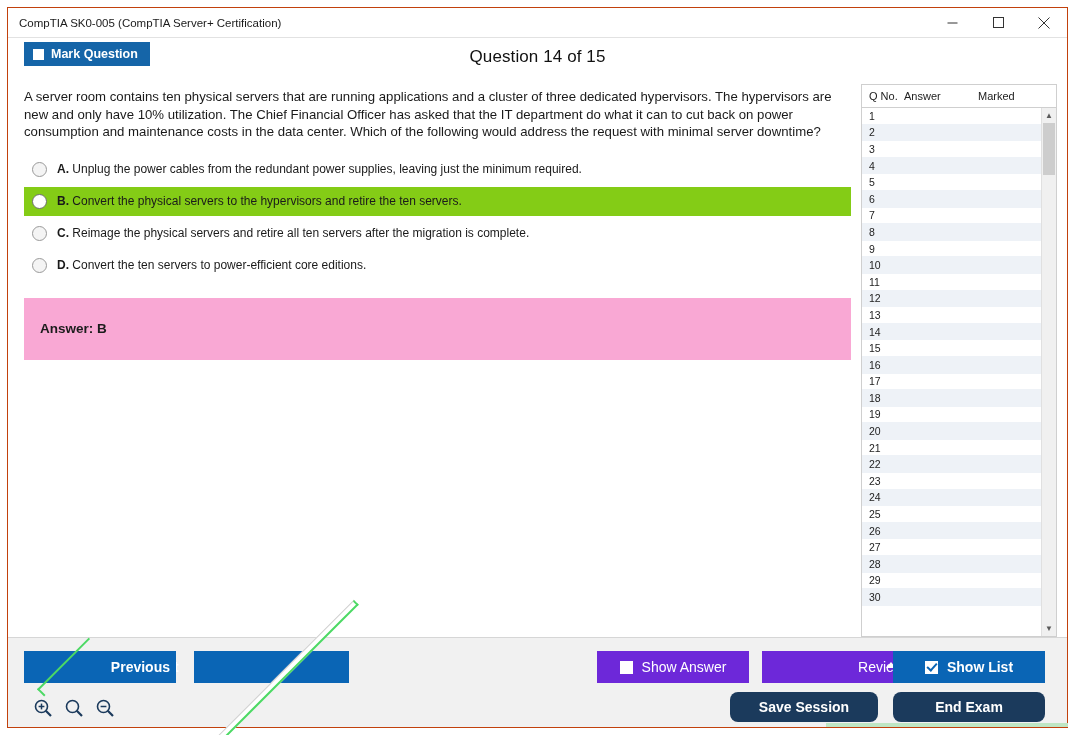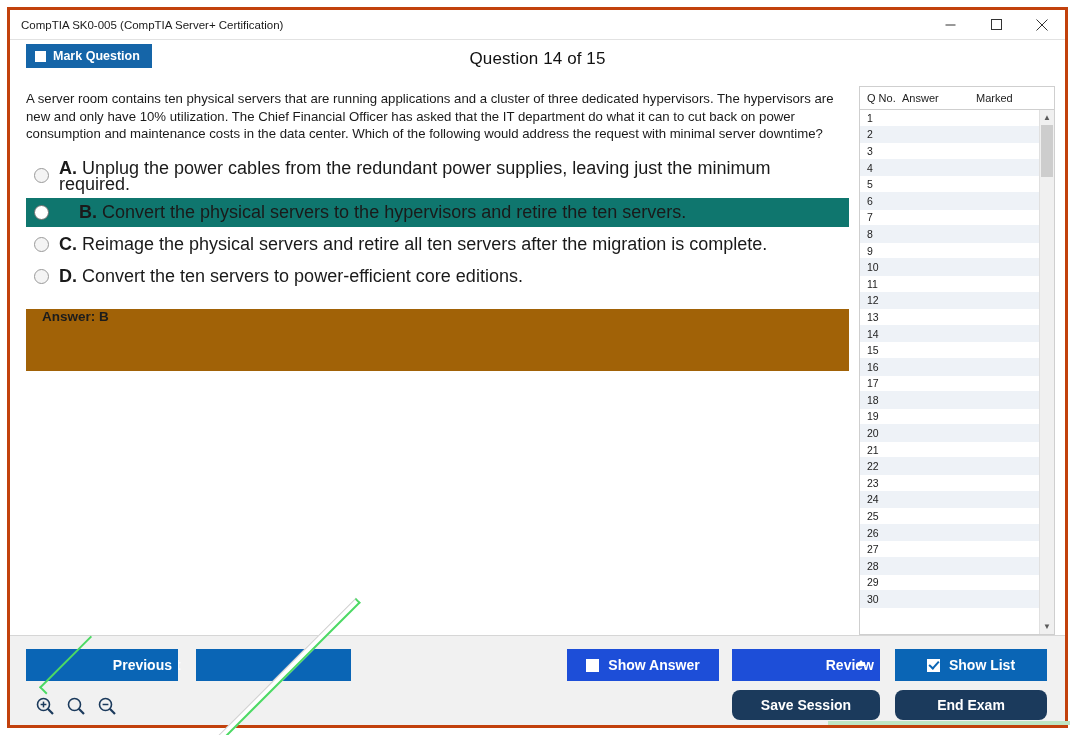--- a/index.html
+++ b/index.html
@@ -18,21 +18,21 @@
     background: #ffffff;
     overflow: hidden;
     box-sizing: border-box;
   }
   .window {
     position: absolute;
     left: 7px;
     top: 7px;
     width: 1061px;
     height: 721px;
-    border: 3px solid #c2410c;
+    border: 1px solid #c2410c;
     background: #ffffff;
     box-sizing: border-box;
     display: flex;
     flex-direction: column;
   }
   
   .titlebar {
     height: 30px;
     flex: 0 0 30px;
     display: flex;
@@ -125,50 +125,50 @@
   .opt {
     display: flex;
     align-items: center;
     min-height: 29px;
     padding: 3px 6px 3px 8px;
     box-sizing: border-box;
     margin-bottom: 3px;
     max-width: 830px;
   }
   .opt.selected {
-    background: #0f766e;
-    gap: 20px;
+    background: #84cc16;
   }
   .radio {
     width: 15px;
     height: 15px;
     border-radius: 50%;
     border: 1px solid #9a9a9a;
     background: #f4f4f4;
     flex: 0 0 15px;
     margin-right: 10px;
     box-sizing: border-box;
   }
   .opt.selected .radio {
     background: #ffffff;
     border-color: #6f6f6f;
   }
   .opt .label {
-    font-size: 18px;
+    font-size: 12px;
     color: #1a1a1a;
     line-height: 16px;
   }
   .opt .letter { font-weight: bold; }
 
   .answerbox {
     margin: 18px 0 0 0;
     max-width: 828px;
     height: 62px;
-    background: #a16207;
-    display: flex;
+    background: #f9a8d4;
+    display: flex;
+    align-items: center;
     padding-left: 16px;
     box-sizing: border-box;
   }
   .answerbox .txt {
     font-size: 13.5px;
     font-weight: bold;
     color: #1c1c1c;
   }
 
   
@@ -261,21 +261,21 @@
     position: absolute;
     border: none;
     font-family: "Liberation Sans", sans-serif;
     cursor: pointer;
     display: flex;
     align-items: center;
     justify-content: center;
     box-sizing: border-box;
   }
   .btn-blue { background: #0a65b5; color: #fff; font-weight: bold; font-size: 14px; }
-  .btn-orange { background: #1d4ed8; color: #fff; font-weight: bold; font-size: 14px; }
+  .btn-orange { background: #6d28d9; color: #fff; font-weight: normal; font-size: 14px; margin-left: 32px; }
   .btn-dark { background: #1b3a5c; color: #fff; font-weight: bold; font-size: 14px; border-radius: 8px; }
   .chk {
     width: 13px; height: 13px; background: #fff; display: inline-block;
     margin-right: 9px; position: relative;
   }
   .chk.checked::after {
     content: "";
     position: absolute;
     left: 4px; top: 0px;
     width: 4px; height: 8px;

